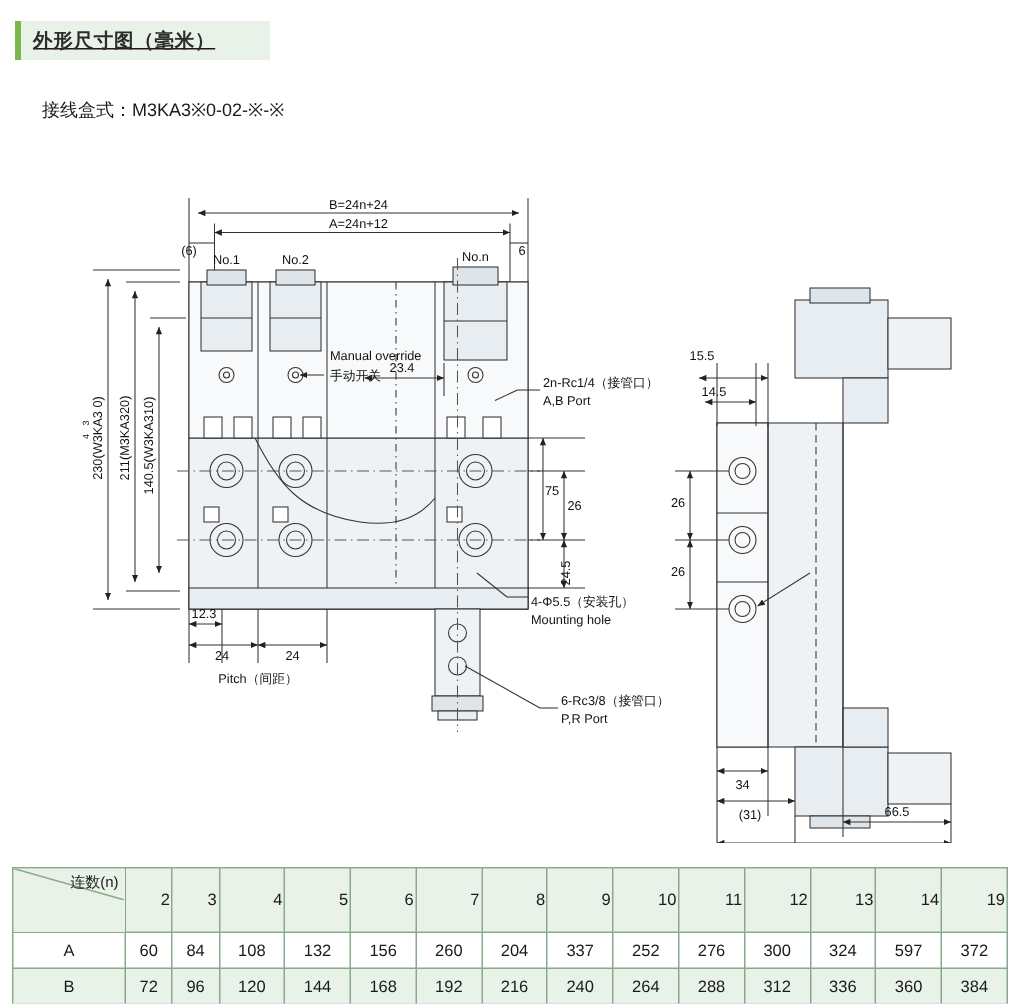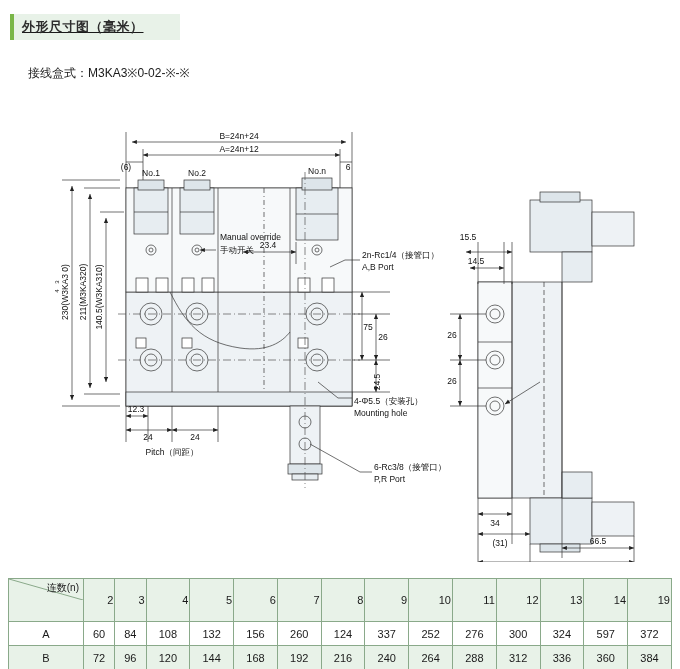--- a/index.html
+++ b/index.html
@@ -388,21 +388,21 @@
     </thead>
     <tbody>
       <tr class="row-a">
         <td class="rowhead">A</td>
         <td>60</td>
         <td>84</td>
         <td>108</td>
         <td>132</td>
         <td>156</td>
         <td>260</td>
-        <td>124</td>
+        <td>204</td>
         <td>337</td>
         <td>252</td>
         <td>276</td>
         <td>300</td>
         <td>324</td>
         <td>597</td>
         <td>372</td>
       </tr>
       <tr class="row-b">
         <td class="rowhead">B</td>

